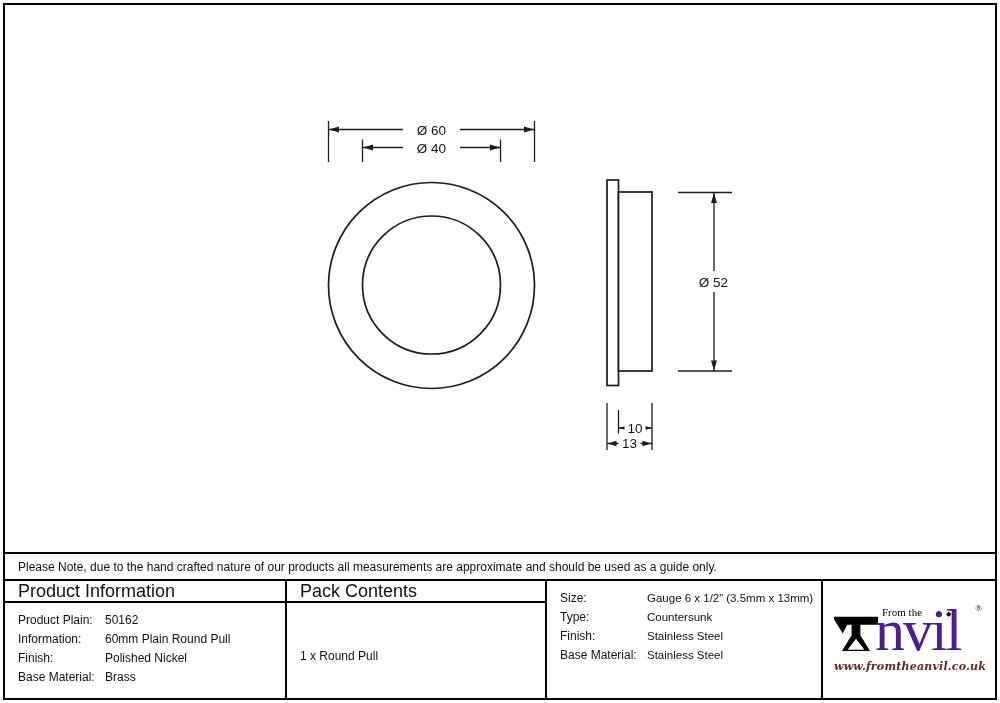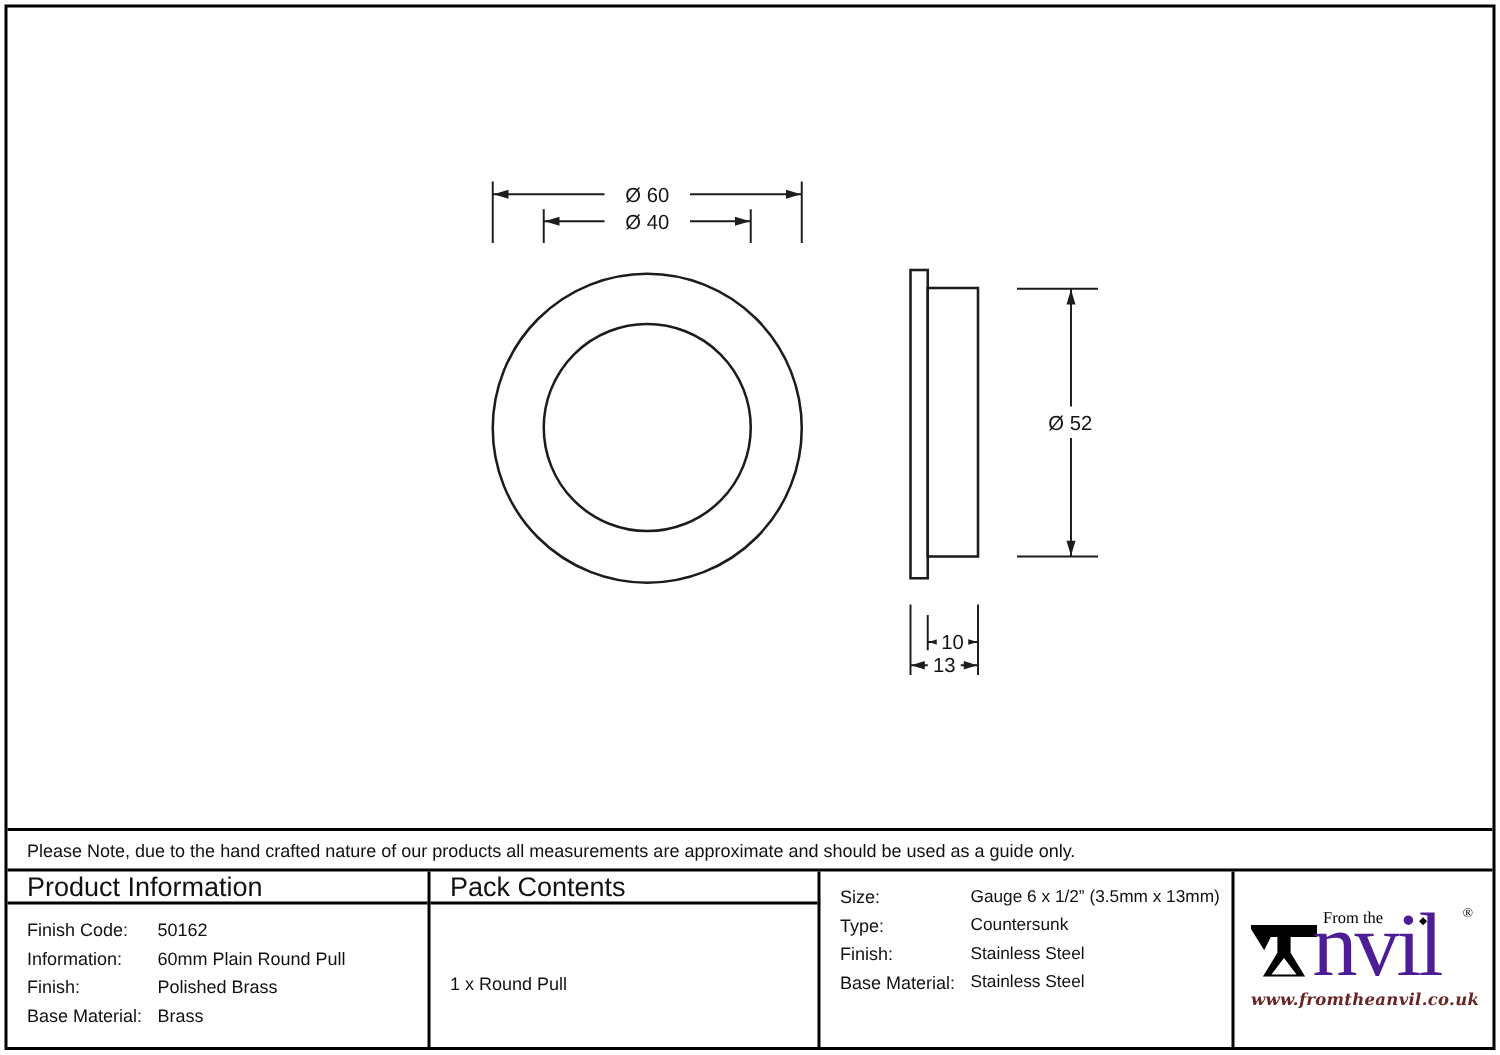--- a/index.html
+++ b/index.html
@@ -108,30 +108,30 @@
 <div class="note-bar">
   <span>Please Note, due to the hand crafted nature of our products all measurements are approximate and should be used as a guide only.</span>
 </div>
 
 <div class="info-table">
 
   <div class="col col-product col-sep">
     <div class="col-header">Product Information</div>
     <div class="col-body">
       <div class="kv-row">
-        <span class="k">Finish Code:</span>
+        <span class="k">Product Plain:</span>
         <span class="v">50162</span>
       </div>
       <div class="kv-row">
         <span class="k">Information:</span>
         <span class="v">60mm Plain Round Pull</span>
       </div>
       <div class="kv-row">
         <span class="k">Finish:</span>
-        <span class="v">Polished Brass</span>
+        <span class="v">Polished Nickel</span>
       </div>
       <div class="kv-row">
         <span class="k">Base Material:</span>
         <span class="v">Brass</span>
       </div>
     </div>
   </div>
 
   <div class="col col-pack col-sep">
     <div class="col-header">Pack Contents</div>

